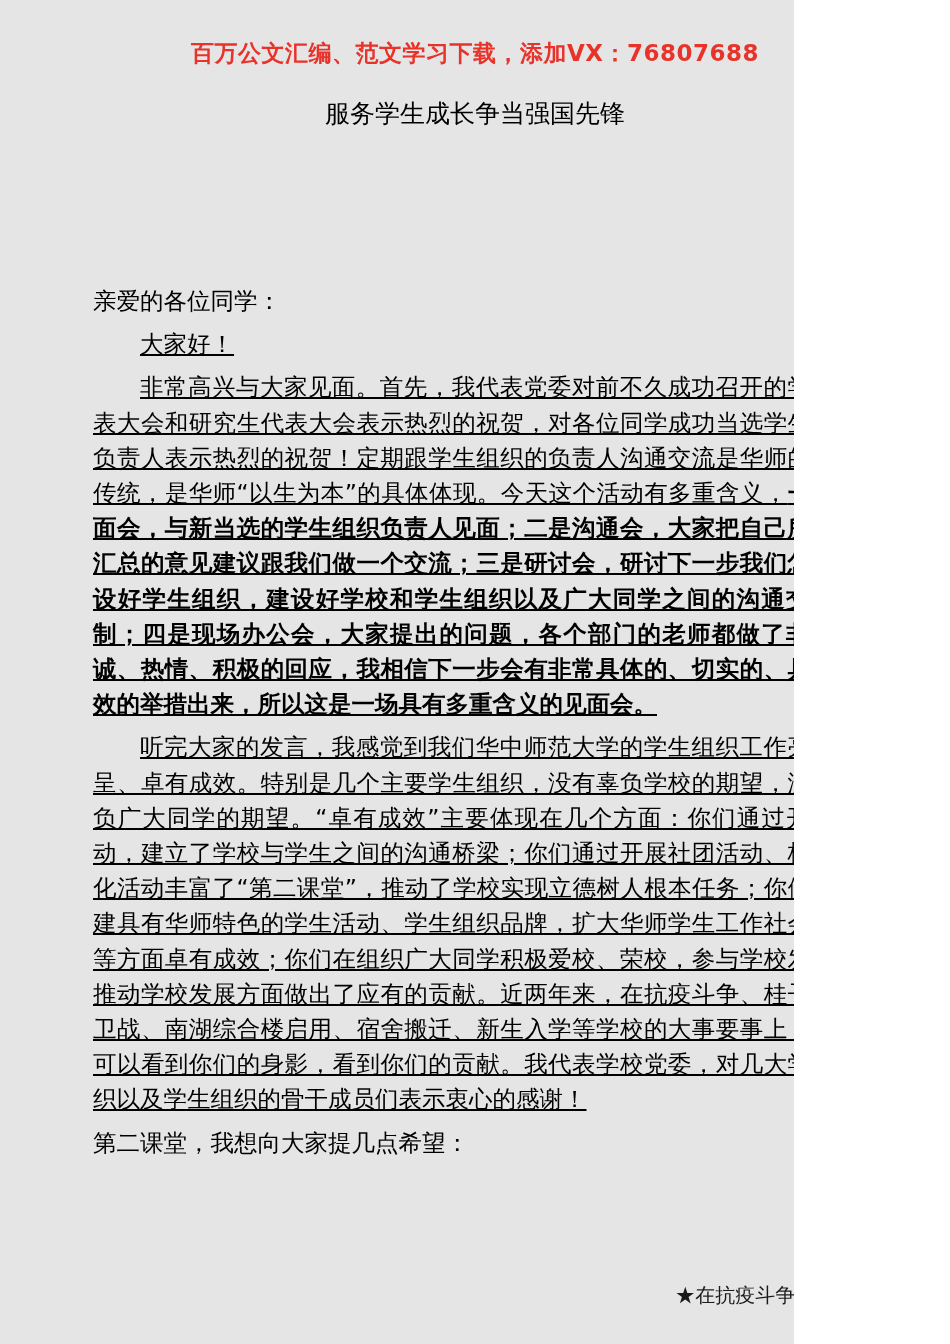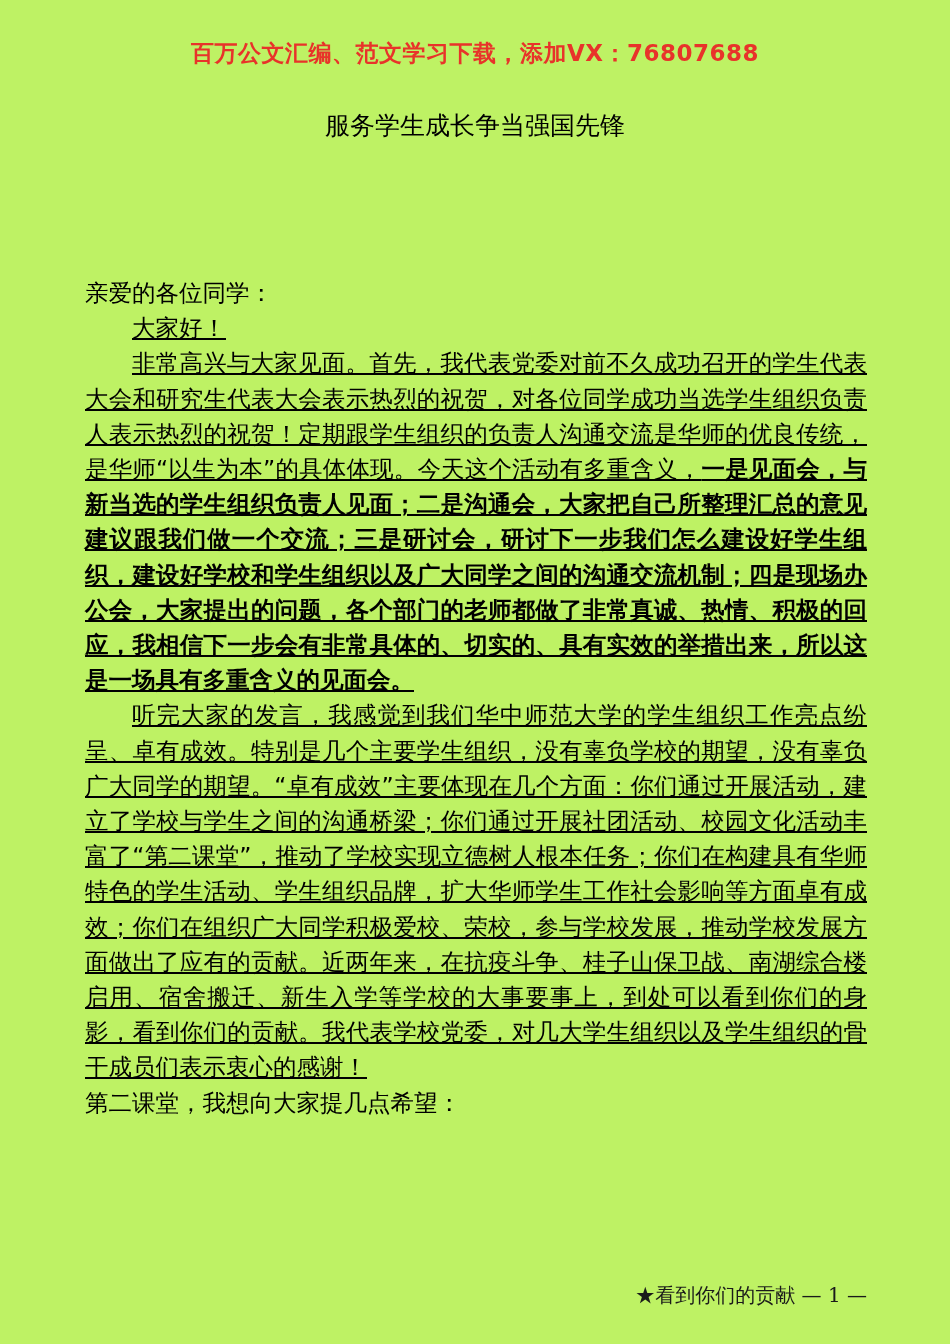--- a/index.html
+++ b/index.html
@@ -6,23 +6,23 @@
     margin: 0;
     padding: 0;
     background: #ffffff;
   }
   body {
     font-family: "DejaVu Sans", "Liberation Sans", sans-serif;
     color: #000000;
   }
   .page {
     position: relative;
-    width: 950px;
+    width: 794px;
     height: 1344px;
-    background: #bef264;
+    background: #e5e5e5;
     overflow: hidden;
     box-sizing: border-box;
   }
 
   
   .promo-banner {
     position: absolute;
     top: 40px;
     left: 0;
     width: 950px;
@@ -34,21 +34,21 @@
     font-size: 23px;
     font-weight: 700;
     letter-spacing: 0.5px;
     line-height: 1.2;
     white-space: nowrap;
   }
 
   
   .title-block {
     position: absolute;
-    top: 108px;
+    top: 96px;
     left: 0;
     width: 950px;
     text-align: center;
   }
   .title-line {
     font-family: "DejaVu Sans", "Liberation Sans", sans-serif;
     font-size: 25px;
     font-weight: 400;
     line-height: 36px;
     white-space: nowrap;
@@ -62,21 +62,21 @@
     left: 85px;
     width: 782px;
   }
   .para {
     font-family: "DejaVu Sans", "Liberation Sans", sans-serif;
     font-size: 23.5px;
     line-height: 35.2px;
     text-align: justify;
     text-align-last: left;
     text-justify: inter-character;
-    margin: 0;
+    margin: 8px;
     color: #000;
     letter-spacing: 0px;
   }
   .indent {
     text-indent: 2em;
     text-decoration: underline;
   }
   .noindent {
     text-indent: 0;
   }
@@ -123,16 +123,16 @@
     <p class="para indent"><span>非常高兴与大家见面。首先，我代表党委对前不久成功召开的学生代表大会和研究生代表大会表示热烈的祝贺，对各位同学成功当选学生组织负责人表示热烈的祝贺！定期跟学生组织的负责人沟通交流是华师的优良传统，是华师“以生为本”的具体体现。今天这个活动有多重含义，</span><span class="bold">一是见面会，与新当选的学生组织负责人见面；二是沟通会，大家把自己所整理汇总的意见建议跟我们做一个交流；三是研讨会，研讨下一步我们怎么建设好学生组织，建设好学校和学生组织以及广大同学之间的沟通交流机制；四是现场办公会，大家提出的问题，各个部门的老师都做了非常真诚、热情、积极的回应，我相信下一步会有非常具体的、切实的、具有实效的举措出来，所以这是一场具有多重含义的见面会。</span></p>
 
     <p class="para indent">听完大家的发言，我感觉到我们华中师范大学的学生组织工作亮点纷呈、卓有成效。特别是几个主要学生组织，没有辜负学校的期望，没有辜负广大同学的期望。“卓有成效”主要体现在几个方面：你们通过开展活动，建立了学校与学生之间的沟通桥梁；你们通过开展社团活动、校园文化活动丰富了“第二课堂”，推动了学校实现立德树人根本任务；你们在构建具有华师特色的学生活动、学生组织品牌，扩大华师学生工作社会影响等方面卓有成效；你们在组织广大同学积极爱校、荣校，参与学校发展，推动学校发展方面做出了应有的贡献。近两年来，在抗疫斗争、桂子山保卫战、南湖综合楼启用、宿舍搬迁、新生入学等学校的大事要事上，到处可以看到你们的身影，看到你们的贡献。我代表学校党委，对几大学生组织以及学生组织的骨干成员们表示衷心的感谢！</p>
 
     <p class="para noindent">第二课堂，我想向大家提几点希望：</p>
 
 
   </div>
 
   <div class="footer">
-    <span>★</span><span>看到你们的贡献</span>&nbsp;<span class="fnum">—</span>&nbsp;<span class="fnum">1</span>&nbsp;<span class="fnum">—</span>
+    <span>★</span><span>在抗疫斗争</span>&nbsp;<span class="fnum">—</span>&nbsp;<span class="fnum">1</span>&nbsp;<span class="fnum">—</span>
   </div>
 
 </div>
 
 </body></html>

